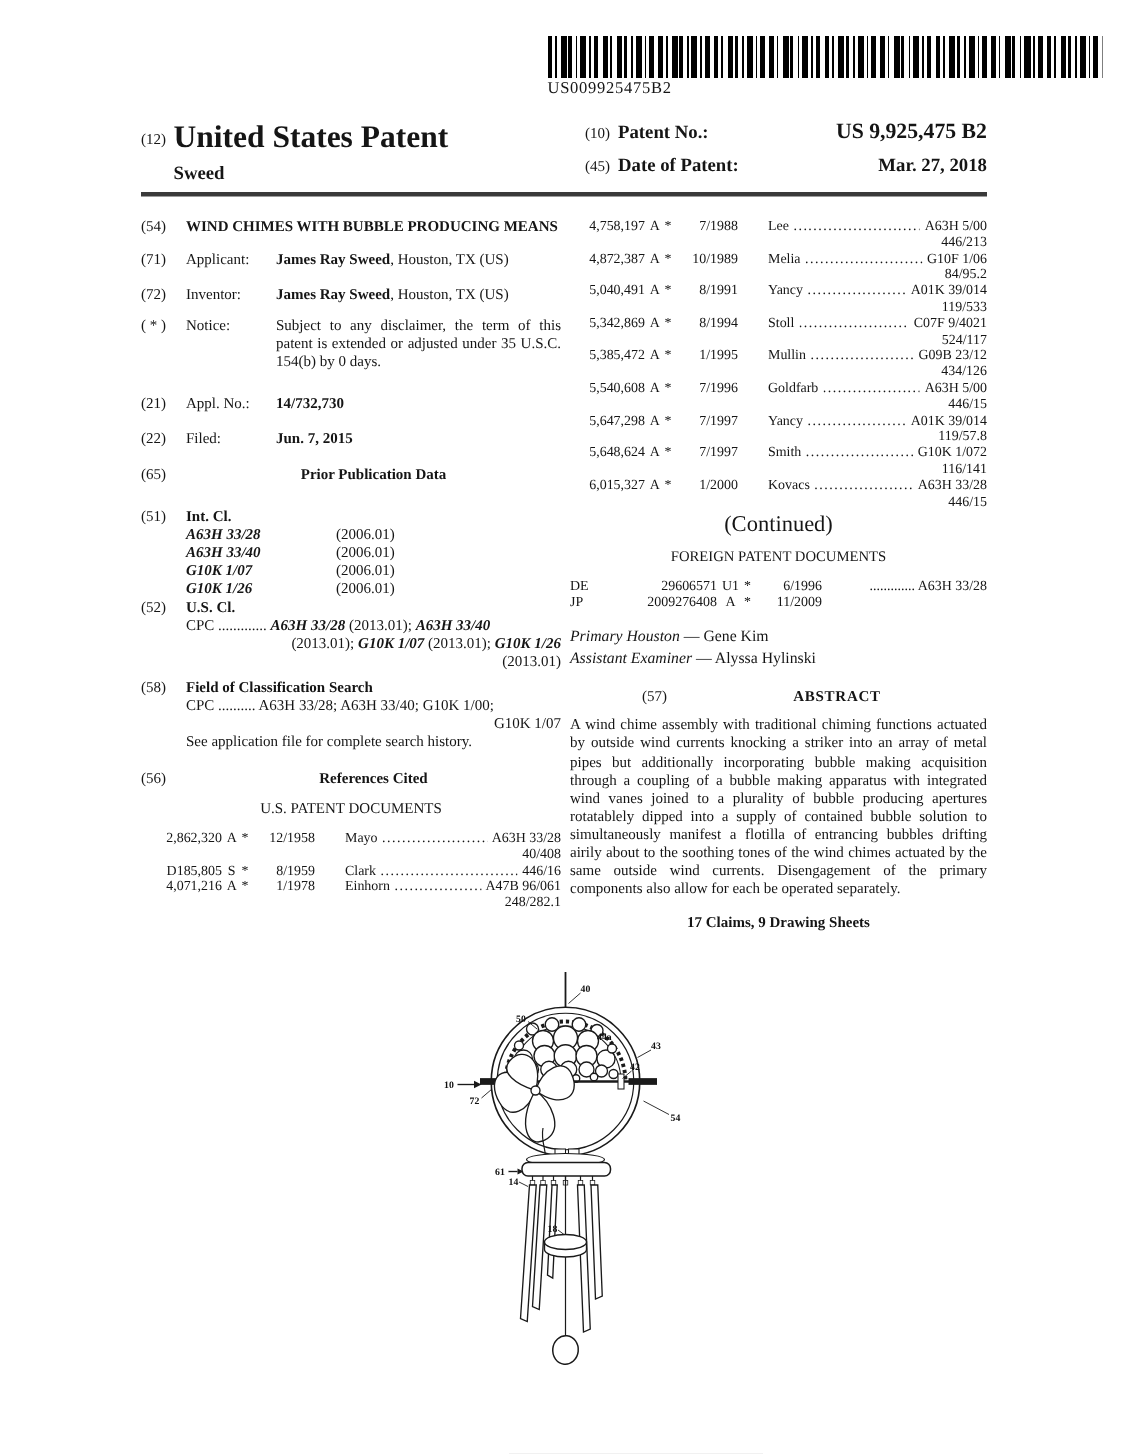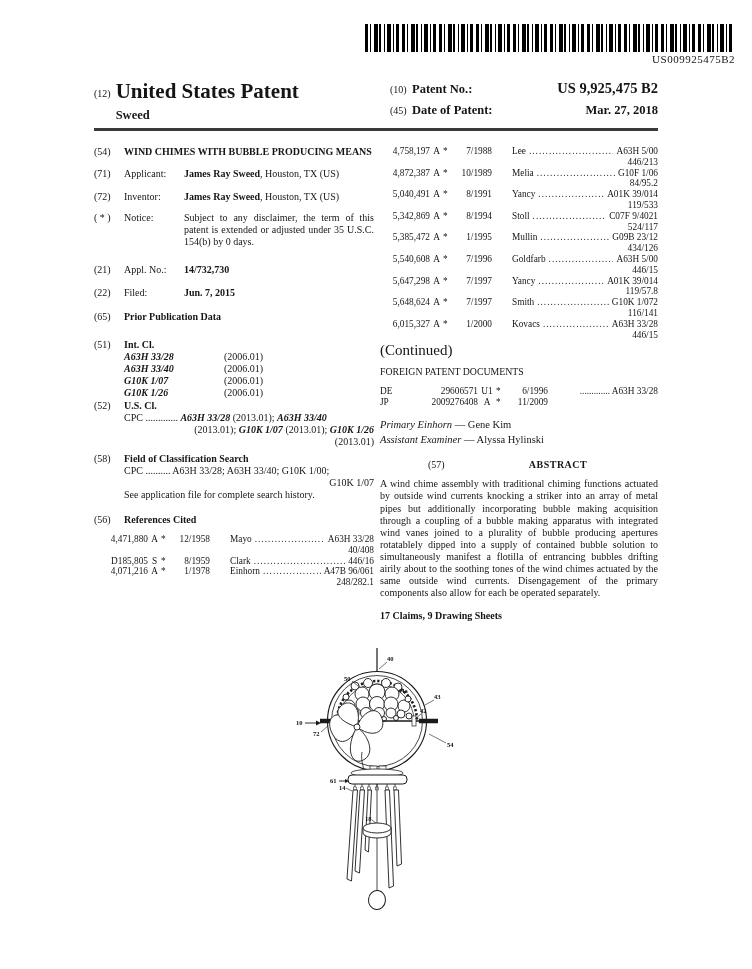--- a/index.html
+++ b/index.html
@@ -1,19 +1,19 @@
 <!DOCTYPE html>
 <html><head>
 <meta charset="utf-8">
 <style>
   html,body{margin:0;padding:0;background:#e8e8e8;}
   .page{position:relative;width:752px;height:969px;background:#ffffff;margin:0 auto;
         font-family:"Liberation Serif",serif;color:#151515;overflow:hidden;}
   
-  .barcode-wrap{position:absolute;left:365px;top:24px;width:370px;text-align:right;}
+  .barcode-wrap{position:absolute;left:365px;top:24px;width:370px;text-align:left;}
   .barcode{height:28px;width:370px;
     background:repeating-linear-gradient(90deg,
       #000 0 3px,#fff 3px 5px,#000 5px 6px,#fff 6px 9px,#000 9px 13px,#fff 13px 14px,
       #000 14px 16px,#fff 16px 19px,#000 19px 20px,#fff 20px 22px,#000 22px 26px,#fff 26px 28px,
       #000 28px 29px,#fff 29px 31px,#000 31px 34px,#fff 34px 37px);}
   .barcode-text{font-size:11px;margin-top:1px;letter-spacing:.5px;}
   
   .header{position:absolute;left:94px;top:80px;width:564px;display:flex;justify-content:space-between;}
   .h-left{display:flex;}
   .h-num{font-size:10px;margin-top:8px;margin-right:5px;}
@@ -31,21 +31,21 @@
   .col-left{left:94px;width:280px;}
   .col-right{left:380px;width:278px;}
   .blk{display:flex;}
   .inum{width:30px;flex:none;}
   .icon2{width:60px;flex:none;}
   .ival{flex:1;}
   .bv{font-weight:bold;}
   .bi{font-weight:bold;font-style:italic;}
   .it{font-style:italic;}
   .just{text-align:justify;}
-  .ctr{text-align:left;}
+  .ctr{text-align:center;}
   .r{text-align:right;}
   .b54{margin-top:6px}.b71{margin-top:10px}.b72{margin-top:11px}.bno{margin-top:9px}
   .b21{margin-top:16px}.b22{margin-top:11px}.b65{margin-top:12px}.b65v{margin-top:4px}
   .b51{margin-top:12px}.b52{margin-top:1px}.b58{margin-top:5px}.b56{margin-top:13px}
   .uspd{margin-top:8px}.reflist{margin-top:8px}
   .intcl-row{display:flex;}
   .intcl-row .code{width:100px;}
   
   .ref-entry{font-size:9.3px;line-height:10.8px;}
   .ref-line1{display:flex;}
@@ -195,25 +195,26 @@
         <div class="bv">Field of Classification Search</div>
         <div>CPC .......... A63H 33/28; A63H 33/40; G10K 1/00;</div>
         <div class="r">G10K 1/07</div>
         <div>See application file for complete search history.</div>
       </span>
     </div>
     <div class="blk b56">
       <span class="inum">(56)</span>
       <span class="ival ctr sec-head">References Cited</span>
     </div>
+    <div class="ctr uspd">U.S. PATENT DOCUMENTS</div>
     <div class="reflist left-refs">
 
         <div class="ref-entry">
           <div class="ref-line1">
-            <span class="ref-num">4,471,880</span>
+            <span class="ref-num">2,862,320</span>
             <span class="ref-kind">A</span>
             <span class="ref-star">*</span>
             <span class="ref-date">12/1958</span>
             <span>Mayo</span>
             <span class="leader"></span>
             <span>A63H 33/28</span>
           </div>
           <div class="ref-line2">40/408</div>
         </div>
 
@@ -382,21 +383,21 @@
           <span class="fp-country">JP</span>
           <span class="fp-num">2009276408</span>
           <span class="fp-kind">A</span>
           <span class="fp-star">*</span>
           <span class="fp-date">11/2009</span>
           <span class="fp-leadcls"></span>
         </div>
       </div>
     <div class="examiners">
       <div class="ex-row">
-        <span class="it">Primary Einhorn</span>
+        <span class="it">Primary Houston</span>
         <span>—</span>
         <span>Gene Kim</span>
       </div>
       <div class="ex-row">
         <span class="it">Assistant Examiner</span>
         <span>—</span>
         <span>Alyssa Hylinski</span>
       </div>
     </div>
     <div class="abs-head">

